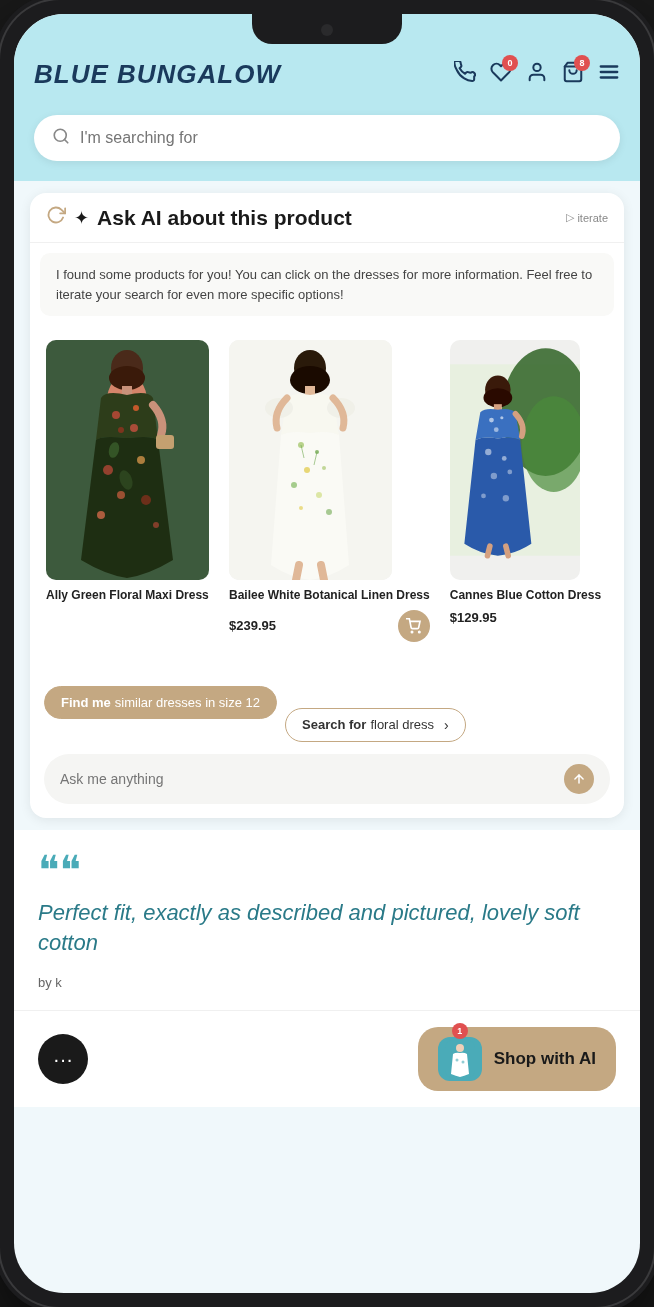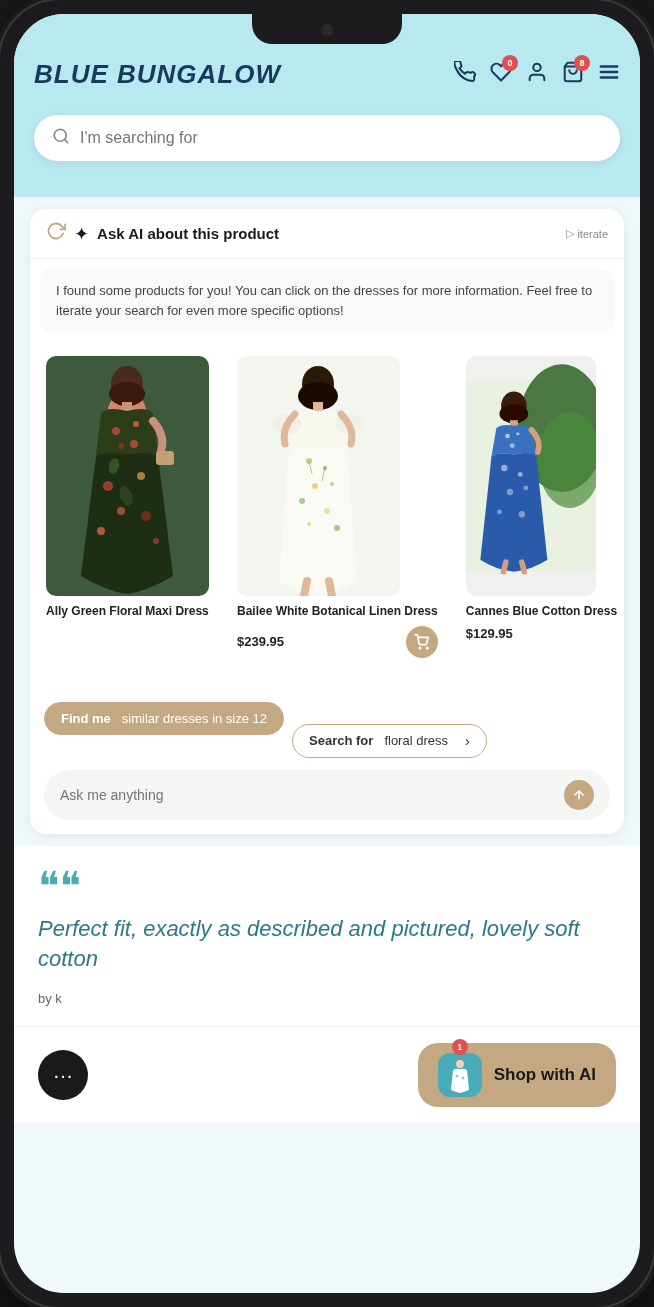--- a/index.html
+++ b/index.html
@@ -113,21 +113,21 @@
       height: 16px;
       border-radius: 50%;
       display: flex;
       align-items: center;
       justify-content: center;
     }
 
     
     .search-bar-wrapper {
       background: #b8e8f0;
-      padding: 10px 20px 36px 20px;
+      padding: 10px 20px 20px 20px;
     }
 
     .search-bar {
       background: white;
       border-radius: 30px;
       display: flex;
       align-items: center;
       padding: 12px 18px;
       gap: 10px;
       box-shadow: 0 2px 8px rgba(0,0,0,0.08);
@@ -175,21 +175,21 @@
       font-size: 18px;
       cursor: pointer;
     }
 
     .sparkle-icon {
       font-size: 18px;
       color: #1a1a1a;
     }
 
     .ai-header-title {
-      font-size: 15px;
+      font-size: 21px;
       font-weight: 600;
       color: #1a1a1a;
     }
 
     .preezie-badge {
       font-size: 11px;
       color: #888;
       display: flex;
       align-items: center;
       gap: 3px;
@@ -201,21 +201,21 @@
       color: #444;
       line-height: 1.5;
       background: #f9f9f7;
       margin: 10px;
       border-radius: 10px;
     }
 
     
     .products-row {
       display: flex;
-      gap: 16px;
+      gap: 8px;
       overflow-x: auto;
       padding: 8px 10px;
       scrollbar-width: none;
     }
 
     .product-card {
       min-width: 175px;
       padding: 6px;
       cursor: pointer;
       flex-shrink: 0;
@@ -280,21 +280,21 @@
     .suggestion-chip {
       white-space: nowrap;
       padding: 8px 16px;
       border-radius: 20px;
       font-size: 13px;
       cursor: pointer;
       border: 1.5px solid #c4a882;
       background: white;
       display: flex;
       align-items: center;
-      gap: 11px;
+      gap: 4px;
     }
 
     .suggestion-chip.primary {
       background: #c4a882;
       color: white;
       border-color: #c4a882;
     }
 
     .suggestion-chip.secondary {
       background: white;

